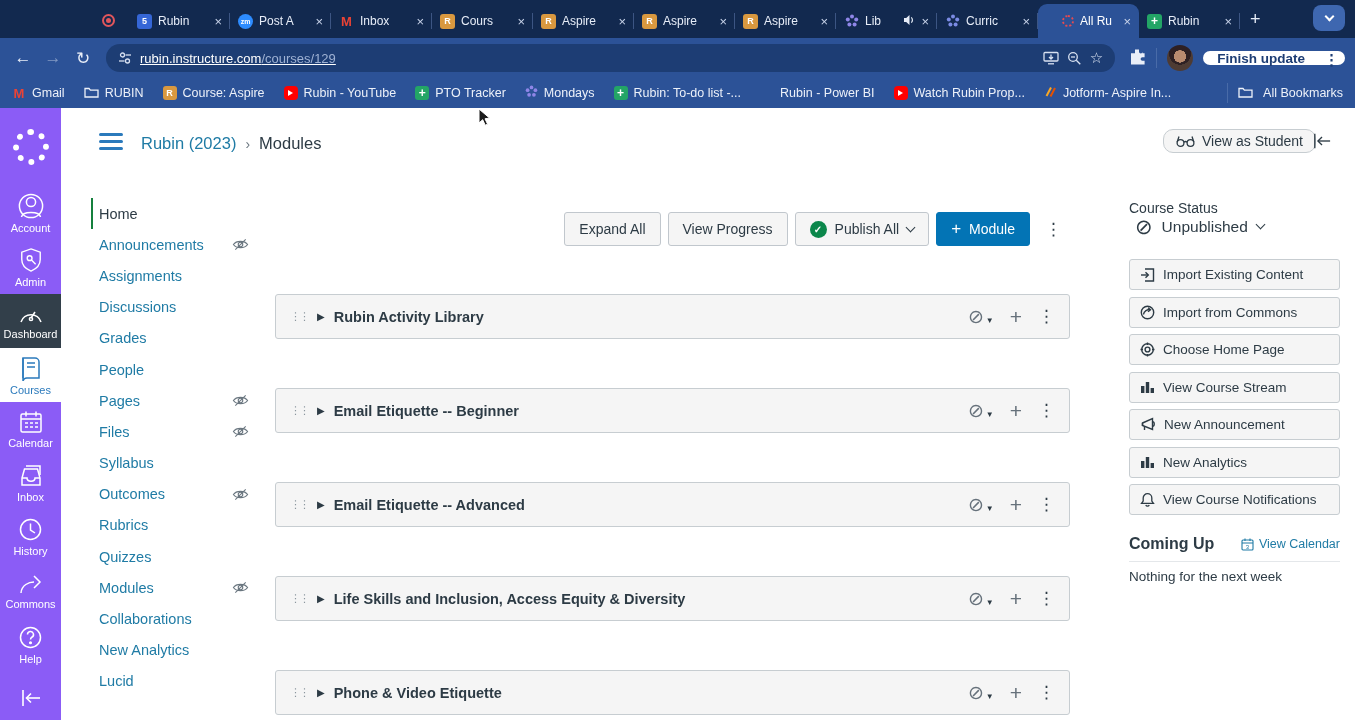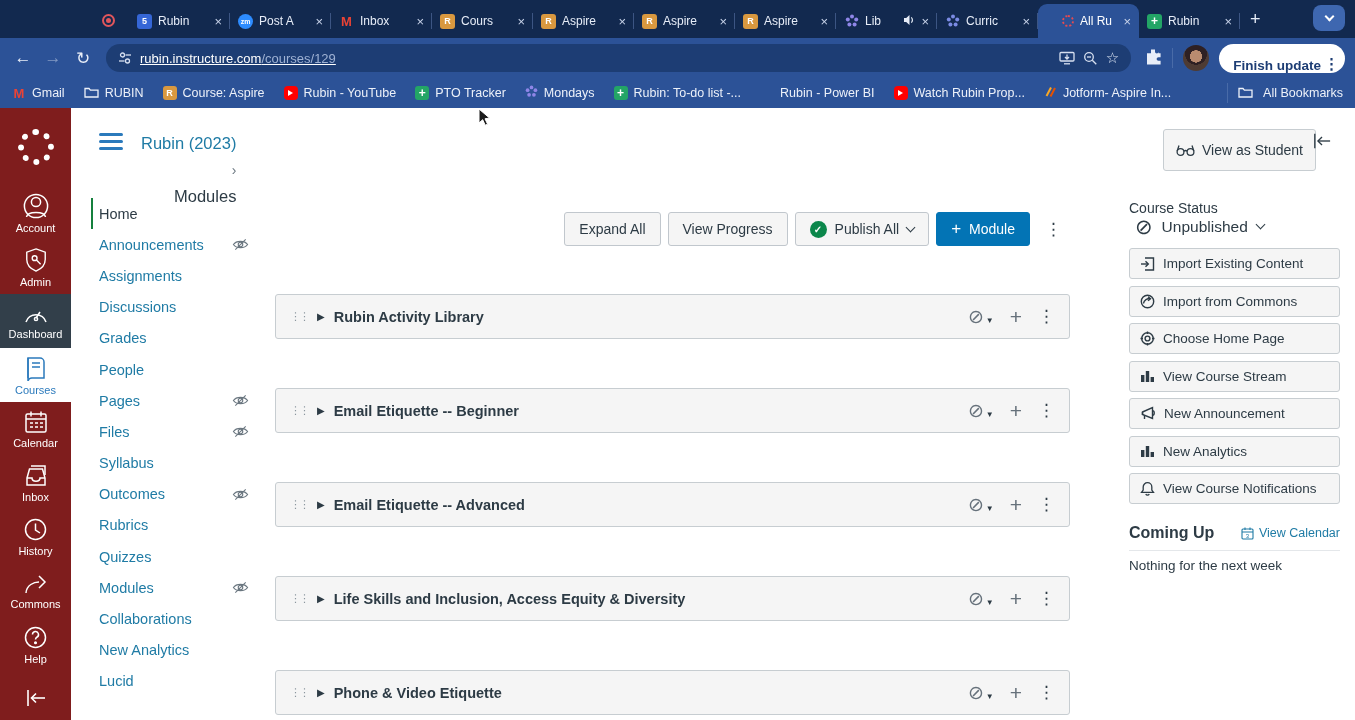--- a/index.html
+++ b/index.html
@@ -64,63 +64,63 @@
   .url { font-size:13px; color:#fff; flex:1; white-space:nowrap; overflow:hidden;text-decoration:underline; }
   .url .path { color:#9FB2D4; }
   .pill-ic { flex:none; display:flex; }
   .chrome-right { display:flex; align-items:center; gap:10px; margin-left:4px; }
   .vsep { width:1px; height:20px; background:#496BA8; }
   .avatar { width:26px; height:26px; border-radius:50%; flex:none;
     background: radial-gradient(circle at 50% 44%, #B98B6F 0 31%, transparent 32%),
                 radial-gradient(circle at 50% 34%, #2E2023 0 50%, transparent 51%),
                 #4E3B33; }
   .finish-btn {
-    height:29px; background:#fff; color:#1D3D74; border-radius:15px;
-    display:flex; align-items:flex-end; gap:3px; padding:0 6px 0 14px;
+    height:14px; background:#fff; color:#1D3D74; border-radius:15px;
+    display:flex; align-items:flex-start; gap:19px; padding:0 6px 0 14px;
     font-size:13.5px; font-weight:bold;
   }
   .finish-btn .kebab { color:#1D3D74; font-size:15px; font-weight:bold; }
   .bookmarks {
     position:absolute; left:0; top:78px; width:1355px; height:30px;
     background:#2C5297; display:flex; align-items:center; padding:0 12px; gap:19px;
     color:#EDF1F9; font-size:12.5px;
   }
   .bm { display:flex; align-items:center; gap:6px; white-space:nowrap; }
   .bm .fav { width:14px; height:14px; }
   .bm-right { margin-left:auto; display:flex; align-items:center; gap:10px; }
   .fav-pbi { display:grid; grid-template-columns:6px 6px; grid-template-rows:6px 6px; gap:1px; background:transparent; border-radius:0; }
   .fav-pbi i { display:block; }
   .fav-pbi i:nth-child(1){background:#F25022;} .fav-pbi i:nth-child(2){background:#7FBA00;}
   .fav-pbi i:nth-child(3){background:#00A4EF;} .fav-pbi i:nth-child(4){background:#FFB900;}
   
   .gnav {
-    position:absolute; left:0; top:108px; width:71px; height:612px;
-    background:#7f1d1d; display:flex; flex-direction:column; align-items:stretch; color:#fff;
+    position:absolute; left:0; top:108px; width:61px; height:612px;
+    background:#8b5cf6; display:flex; flex-direction:column; align-items:stretch; color:#fff;
   }
   .gnav-logo-wrap { height:78px; display:flex; align-items:center; justify-content:center; }
   .gnav-logo { width:36px; height:36px; border:6px dotted #fff; border-radius:50%; }
   .gnav-item {
     height:54px; display:flex; flex-direction:column; align-items:center; justify-content:center;
     gap:3px; font-size:11px; color:#fff; cursor:default;
   }
   .gnav-item svg { stroke:currentColor; fill:none; stroke-width:1.5; }
   .gnav-item.darker { background:#323F4A; }
   .gnav-item.active { background:#fff; color:#2B7ABC; }
   .gnav-collapse { margin-top:auto; height:44px; display:flex; align-items:center; justify-content:center; }
   
   .content { position:absolute; left:71px; top:108px; width:1284px; height:612px; background:#fff; }
   .hamburger { position:absolute; left:28px; top:25px; width:24px; height:17px; }
   .hamburger i { display:block; height:3px; background:#2B7ABC; border-radius:2px; margin-bottom:4px; }
-  .breadcrumb { position:absolute; left:70px; top:26px; font-size:16.5px; display:flex; gap:9px; align-items:flex-end;flex-direction:column; }
+  .breadcrumb { position:absolute; left:70px; top:26px; font-size:16.5px; display:flex; gap:9px; align-items:center; }
   .bc-link { color:#1F7BA5; }
   .bc-sep { color:#6B7780; font-size:14px; }
   .bc-page { color:#2D3B45; }
   .vas-btn {
-    position:absolute; left:1092px; top:21px; height:42px; padding:0 12px;
-    background:#F5F5F5; border:1px solid #C7CDD1; border-radius:3px;
+    position:absolute; left:1092px; top:21px; height:24px; padding:0 12px;
+    background:#F5F5F5; border:1px solid #C7CDD1; border-radius:10px;
     display:flex; align-items:center; gap:7px; font-size:14px; color:#2D3B45;
   }
   .hdr-collapse { position:absolute; left:1240px; top:24px; color:#2D3B45; }
   
   .cnav { position:absolute; left:20px; top:90px; width:158px; font-size:14.5px; }
   .cnav-item { height:31.2px; display:flex; align-items:center; color:#1F7BA5; padding-left:8px; position:relative; }
   .cnav-item.active { color:#2D3B45; border-left:2px solid #15803d; padding-left:6px; }
   .cnav-eye { margin-left:auto; display:flex; }
   
   .main { position:absolute; left:204px; top:95px; width:795px; }
@@ -148,21 +148,21 @@
   .mod-icons { display:flex; align-items:center; gap:16px; color:#66717B; }
   .slash-circle { font-size:19px; color:#66717B; line-height:1; }
   .tiny-tri { font-size:8px; color:#2D3B45; margin-left:2px; }
   .mod-plus { font-size:21px; color:#66717B; font-weight:300; }
   .mod-kebab { font-size:17px; color:#2D3B45; }
   
   .rside { position:absolute; left:1058px; top:92px; width:211px; }
   .cs-title { font-size:14px; color:#2D3B45; }
   .cs-status { display:flex; align-items:center; gap:9px; font-size:15.5px; color:#2D3B45; padding-left:6px; }
   .cs-status .slash-circle { font-size:21px; color:#2D3B45; }
-  .cs-actions { margin-top:11px; }
+  .cs-actions { margin-top:22px; }
   .side-btn {
     width:100%; height:31px; background:#F5F5F5; border:1px solid #C7CDD1; border-radius:3px;
     display:flex; align-items:center; gap:8px; padding:0 10px; margin-bottom:6.5px;
     font-size:13.5px; color:#2D3B45; font-family:inherit;
   }
   .side-btn svg { flex:none; stroke:#2D3B45; fill:none; stroke-width:1.4; }
   .coming-up { margin-top:20px; }
   .cu-head { display:flex; align-items:center; }
   .cu-title { font-size:16px; font-weight:bold; color:#2D3B45; }
   .cu-link { margin-left:auto; display:flex; align-items:center; gap:5px; font-size:12.5px; color:#1F7BA5; }

